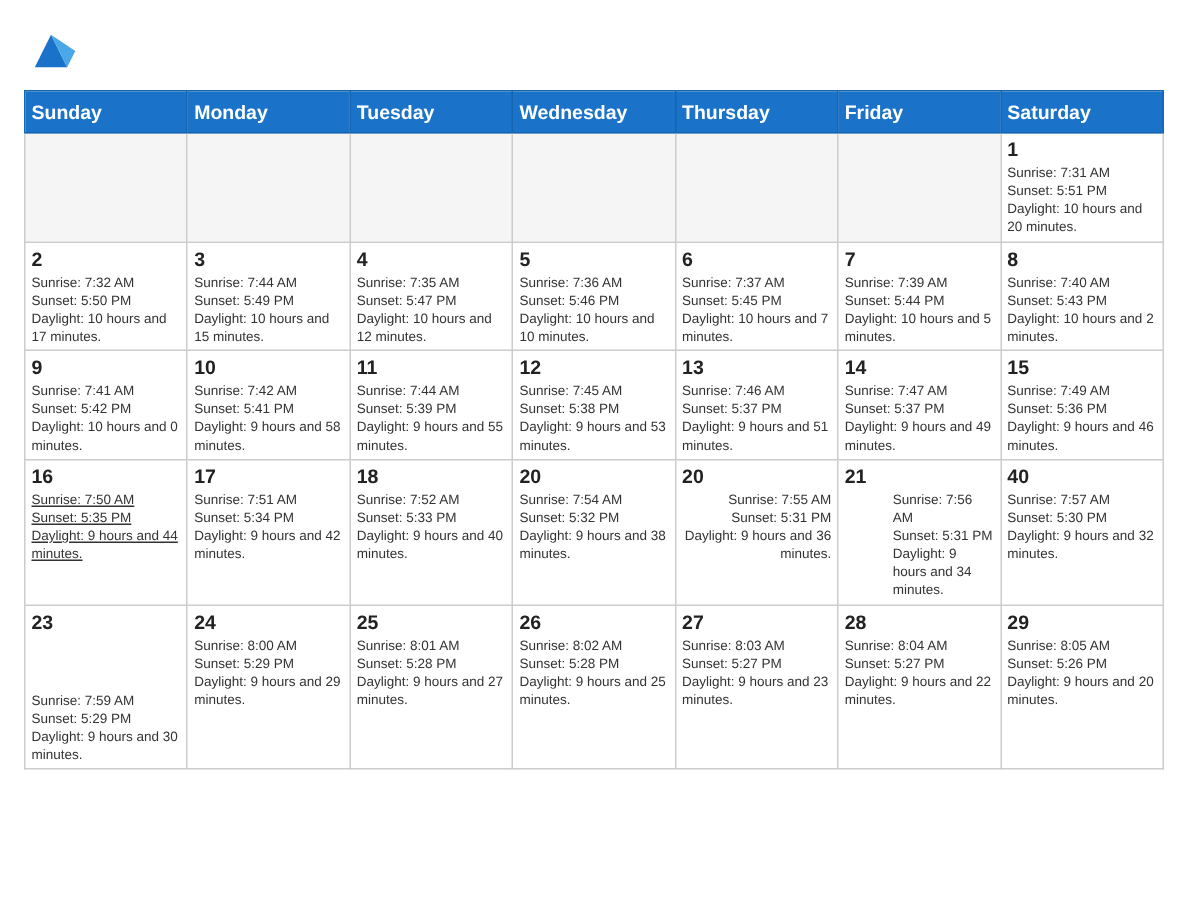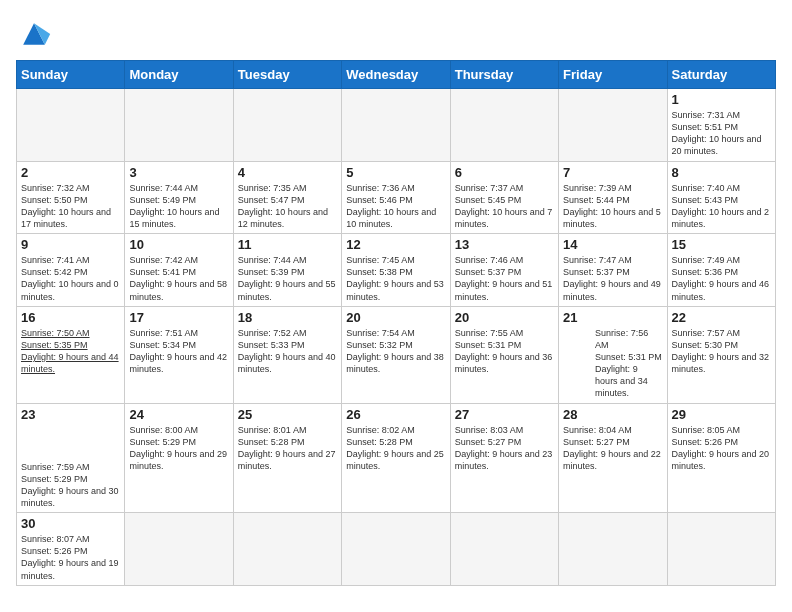--- a/index.html
+++ b/index.html
@@ -244,32 +244,32 @@
 Daylight: 9 hours and 40 minutes.</div>
         </td>
         <td>
           <span class="day-number">20</span>
           <div class="day-info" style="white-space: pre-line;">Sunrise: 7:54 AM
 Sunset: 5:32 PM
 Daylight: 9 hours and 38 minutes.</div>
         </td>
         <td>
           <span class="day-number">20</span>
-          <div class="day-info" style="white-space: pre-line;">Sunrise: 7:55 AM
+          <div class="day-info" style="white-space: pre-line; text-align: right;">Sunrise: 7:55 AM
 Sunset: 5:31 PM
 Daylight: 9 hours and 36 minutes.</div>
         </td>
         <td>
           <span class="day-number">21</span>
           <div class="day-info" style="white-space: pre-line; margin-left: 32px;">Sunrise: 7:56 AM
 Sunset: 5:31 PM
 Daylight: 9 hours and 34 minutes.</div>
         </td>
         <td>
-          <span class="day-number">22</span>
+          <span class="day-number">40</span>
           <div class="day-info" style="white-space: pre-line;">Sunrise: 7:57 AM
 Sunset: 5:30 PM
 Daylight: 9 hours and 32 minutes.</div>
         </td>
       </tr>
       <tr>
         <td>
           <span class="day-number">23</span>
           <div class="day-info" style="white-space: pre-line; margin-top: 39px;">Sunrise: 7:59 AM
 Sunset: 5:29 PM
@@ -305,28 +305,14 @@
 Sunset: 5:27 PM
 Daylight: 9 hours and 22 minutes.</div>
         </td>
         <td>
           <span class="day-number">29</span>
           <div class="day-info" style="white-space: pre-line;">Sunrise: 8:05 AM
 Sunset: 5:26 PM
 Daylight: 9 hours and 20 minutes.</div>
         </td>
       </tr>
-      <tr class="last-row">
-        <td>
-          <span class="day-number">30</span>
-          <div class="day-info" style="white-space: pre-line;">Sunrise: 8:07 AM
-Sunset: 5:26 PM
-Daylight: 9 hours and 19 minutes.</div>
-        </td>
-        <td class="empty"></td>
-        <td class="empty"></td>
-        <td class="empty"></td>
-        <td class="empty"></td>
-        <td class="empty"></td>
-        <td class="empty"></td>
-      </tr>
     </tbody>
 </table>
 
 </body></html>

